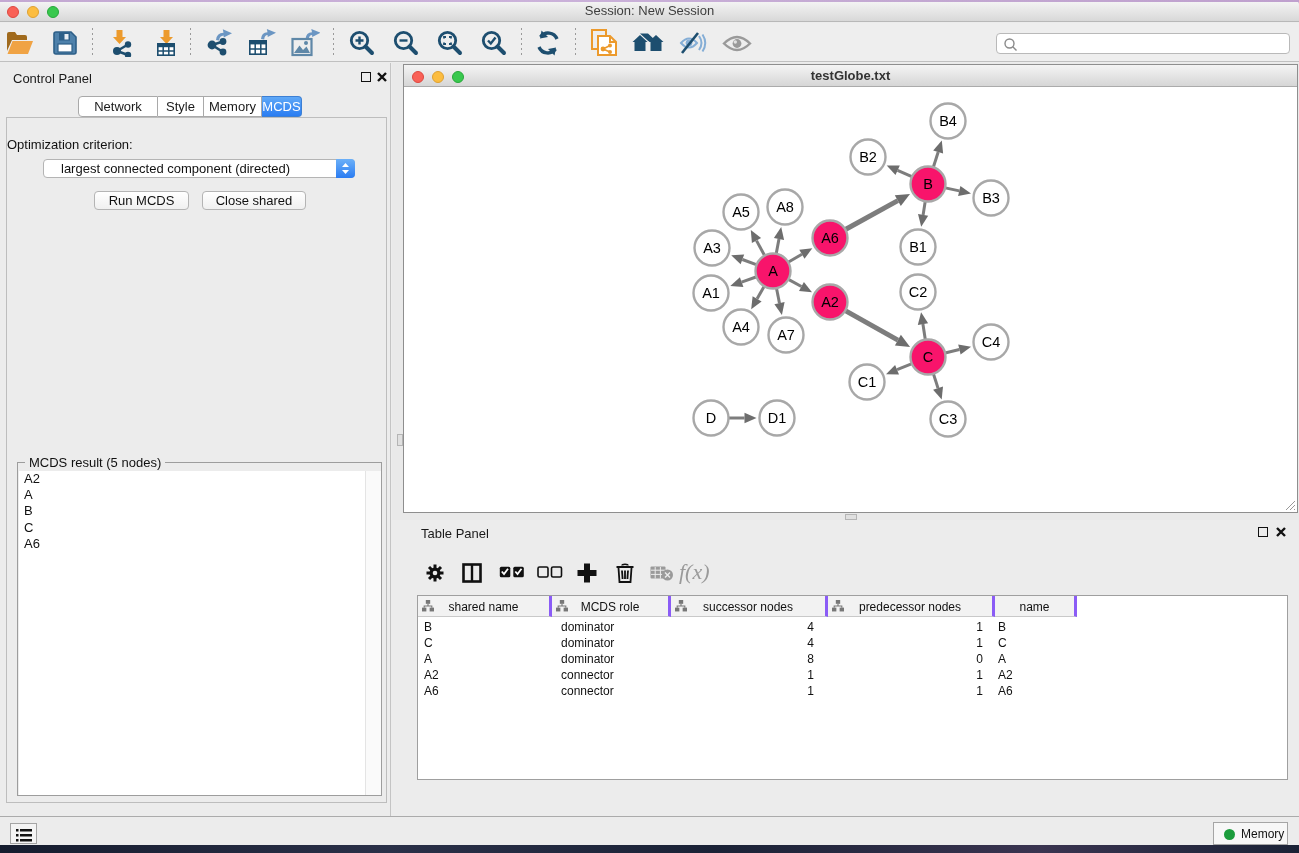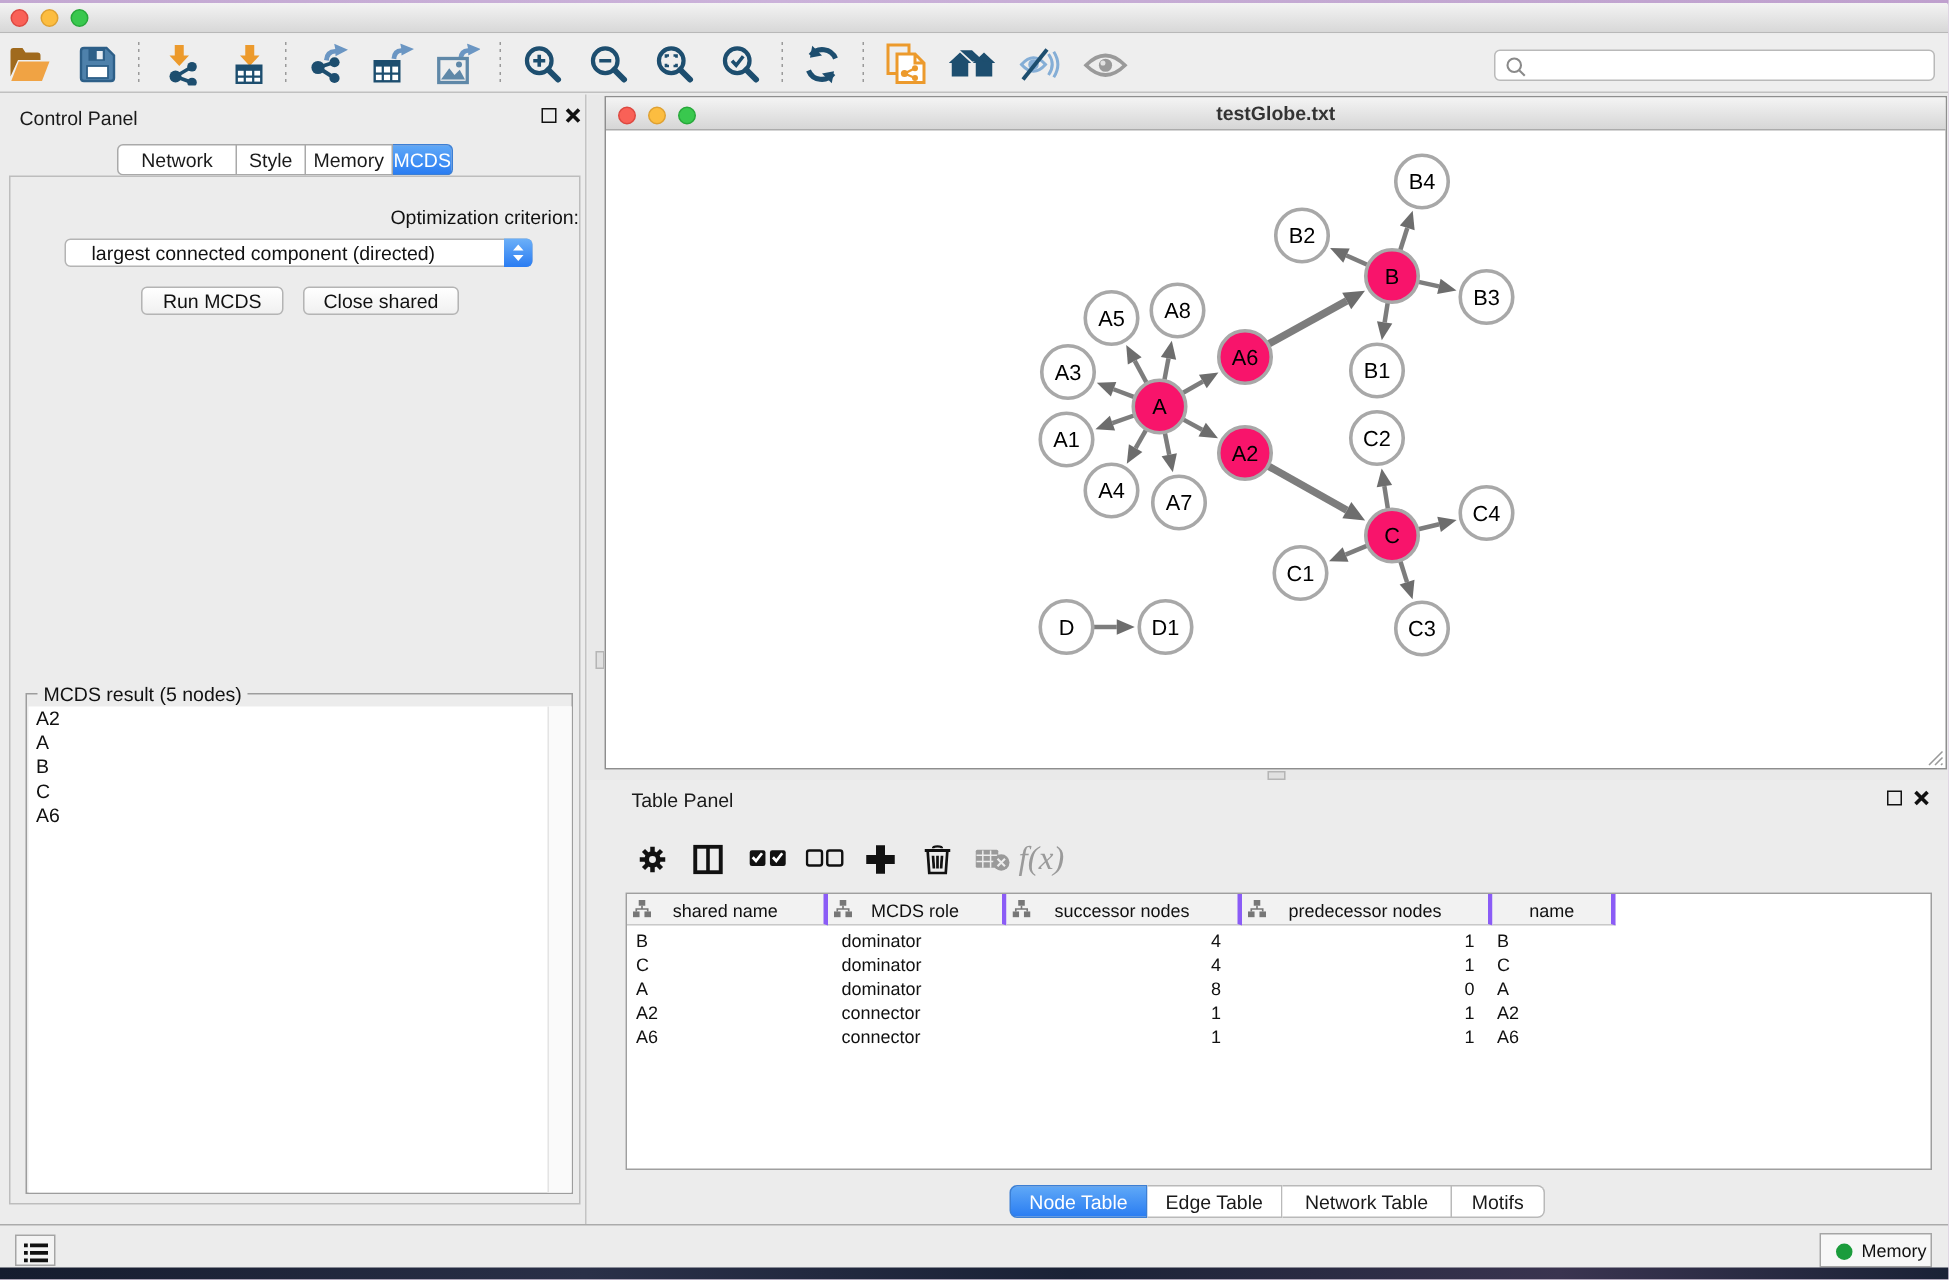--- a/index.html
+++ b/index.html
@@ -20,21 +20,21 @@
 #search{position:absolute;left:996px;top:10px;width:294px;height:21px;background:#fff;border:1px solid #b9b9b9;border-radius:4px;}
 #cpanel{position:absolute;left:0;top:63px;width:391px;height:753px;background:#ececec;border-right:1px solid #c4c4c4;}
 #cpanel .ptitle{position:absolute;left:13px;top:8px;font-size:13px;color:#1a1a1a;}
 .wbtn-sq{position:absolute;top:9px;width:10px;height:10px;border:1.6px solid #111;}
 .tabs{position:absolute;top:33px;left:78px;height:21px;display:flex;font-size:13px;}
 .tab{height:21px;line-height:20px;background:#ffffff;border:1px solid #a9a9a9;border-left:none;color:#1a1a1a;text-align:center;}
 .tab.first{border-left:1px solid #a9a9a9;border-radius:4px 0 0 4px;}
 .tab.last{border-radius:0 4px 4px 0;}
 .tab.sel{background:linear-gradient(#5fa8f7,#2a7df2);color:#fff;border-color:#3c7fd4;}
 #cpcontent{position:absolute;left:6px;top:54px;width:381px;height:686px;border:1px solid #bdbdbd;background:#ececec;}
-#optlabel{position:absolute;left:0;width:100%;top:19px;text-align:right;font-size:13px;color:#111;}
+#optlabel{position:absolute;left:0;width:100%;top:19px;text-align:left;font-size:13px;color:#111;}
 #combo{position:absolute;left:36px;top:41px;width:312px;height:19px;background:#fff;border:1px solid #b4b4b4;border-radius:4px;font-size:13px;color:#111;line-height:17px;padding-left:17px;}
 #combo .cap{position:absolute;right:-1px;top:-1px;width:19px;height:19px;border-radius:0 4px 4px 0;background:linear-gradient(#6cb0f8,#2a7cf2);}
 .btn{position:absolute;height:19px;background:linear-gradient(#ffffff,#f0f0f0);border:1px solid #b4b4b4;border-radius:4px;font-size:13px;color:#111;text-align:center;line-height:17px;}
 #fieldset{position:absolute;left:10px;top:344px;width:365px;height:334px;border:1px solid #9d9d9d;}
 #fieldset .legend{position:absolute;left:7px;top:-8px;background:#ececec;padding:0 4px;font-size:13px;color:#111;}
 #mlist{position:absolute;left:1px;top:8px;width:362px;height:324px;background:#fff;font-size:13px;color:#111;}
 #mlist div{padding-left:5px;height:16.2px;line-height:16px;}
 #mlist .sb{position:absolute;right:0;top:0;width:16px;height:100%;background:#fafafa;border-left:1px solid #e4e4e4;}
 #desktop{position:absolute;left:392px;top:63px;width:907px;height:457px;background:#e9e9e9;}
 #netwin{position:absolute;left:403px;top:64px;width:895px;height:449px;background:#fff;border:1px solid #8e8e8e;}
@@ -71,20 +71,21 @@
 #membtn{position:absolute;right:11px;top:5px;width:75px;height:23px;background:#f7f7f7;border:1px solid #a5a5a5;font-size:12px;color:#111;padding-left:46px;}
 #membtn .dot{position:absolute;left:10px;top:5.5px;width:11px;height:11px;border-radius:50%;background:#1b9c3c;}
 #membtn span{position:absolute;left:27px;top:4px;}
 </style></head>
 <body>
 <div id="app">
   <div id="titlebar">
     <div class="tl t1"></div>
       <div class="tl t2"></div>
       <div class="tl t3"></div>
+    <div class="title">Session: New Session</div>
   </div>
   <div id="toolbar">
     <svg class="ticon" style="left:6px;top:8px;" width="28" height="24" viewBox="0 0 28 24">
         <path d="M1 3 Q1 1 3 1 H9 L11 4 H19 Q21 4 21 6 V9 H6 L1 20 Z" fill="#a06a1d"></path>
         <path d="M6.5 10 H27 L22 23 H1.5 Z" fill="#f0a344"></path>
       </svg>
     <svg class="ticon" style="left:52px;top:7px;" width="26" height="26" viewBox="0 0 26 26">
         <path d="M2 4 Q2 2 4 2 H19 L24 7 V22 Q24 24 22 24 H4 Q2 24 2 22 Z" fill="#4e81ab" stroke="#2d5f88" stroke-width="1.6"></path>
         <rect x="7" y="2.5" width="11" height="8" fill="#2d5f88"></rect>
         <rect x="12.5" y="4" width="4" height="5.5" fill="#e8eef4"></rect>
@@ -479,26 +480,20 @@
         <div class="td" style="left:410px;width:155px;top:71px;text-align:right;">1</div>
         <div class="td" style="left:580px;top:71px;">A2</div>
 <div class="td" style="left:6px;top:87px;">A6</div>
         <div class="td" style="left:143px;top:87px;">connector</div>
         <div class="td" style="left:253px;width:143px;top:87px;text-align:right;">1</div>
         <div class="td" style="left:410px;width:155px;top:87px;text-align:right;">1</div>
         <div class="td" style="left:580px;top:87px;">A6</div>
 
     </div>
   </div>
-  <div id="btabs">
-    <div class="btab sel first" style="width:92px;">Node Table</div>
-      <div class="btab" style="width:90px;">Edge Table</div>
-      <div class="btab" style="width:113px;">Network Table</div>
-      <div class="btab last" style="width:62px;">Motifs</div>
-  </div>
   <div id="statusbar">
     <div id="listbtn">
         <svg width="25" height="19" style="position:absolute;left:3px;top:2px;">
           <g fill="#111">
             <rect x="2" y="3" width="2.5" height="2.5"></rect>
             <rect x="6" y="3" width="12" height="2.5"></rect>
             <rect x="2" y="8" width="2.5" height="2.5"></rect>
             <rect x="6" y="8" width="12" height="2.5"></rect>
             <rect x="2" y="13" width="2.5" height="2.5"></rect>
             <rect x="6" y="13" width="12" height="2.5"></rect>

